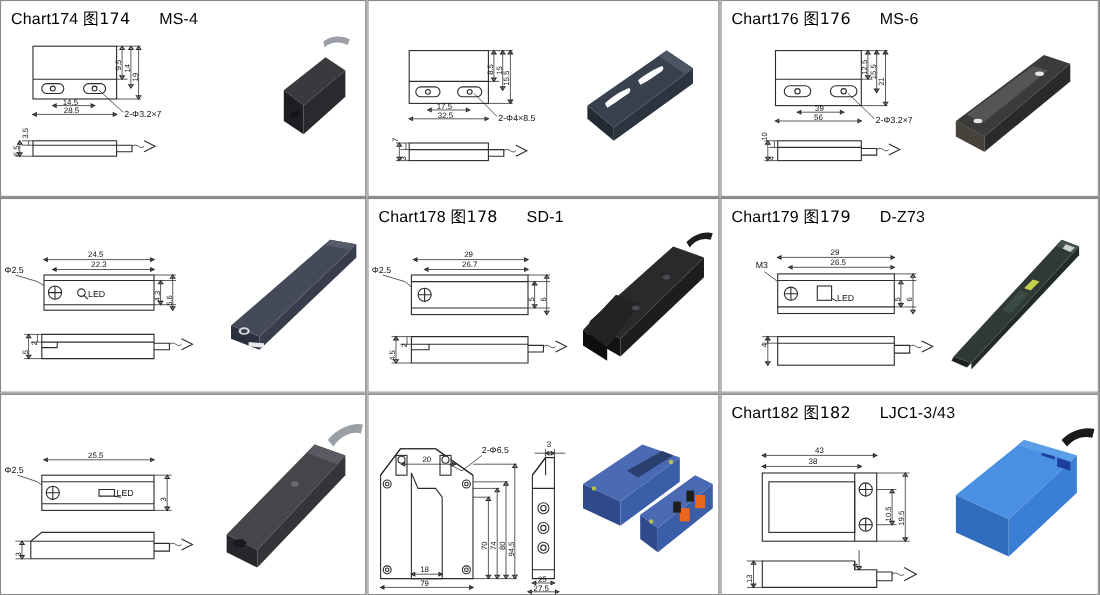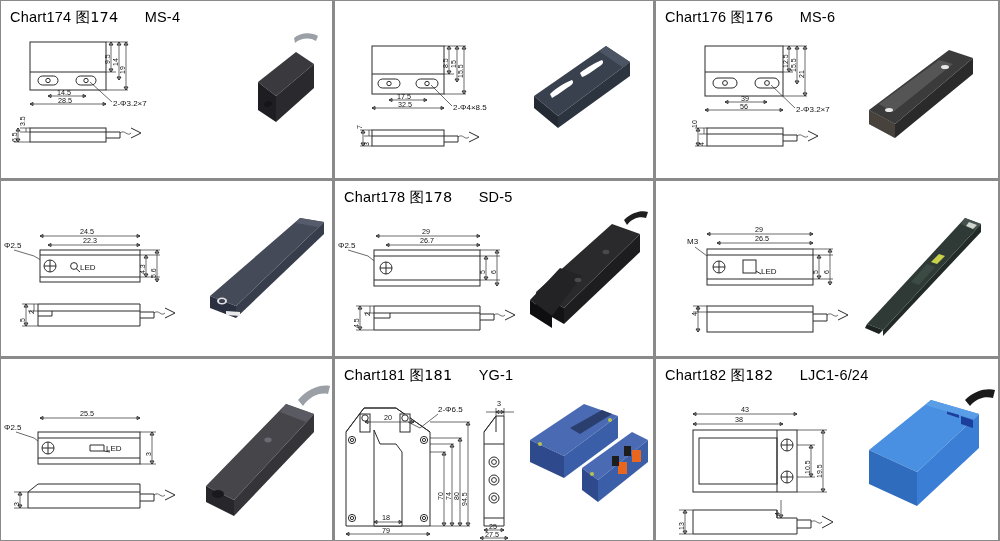--- a/index.html
+++ b/index.html
@@ -281,21 +281,21 @@
         <path d="M30,111 L44,112 L44,116 L30,115 Z" fill="#e9e9ec"></path>
       </svg>
     </div>
     <div class="outer"></div>
   </div>
 
   <div class="cell">
     <div class="hdr">
       <span>Chart178</span>
       <span class="cn">图178</span>
-      <span class="mdl">SD-5</span>
+      <span class="mdl">SD-1</span>
     </div>
     <div class="draw">
       <svg width="321" height="156" viewBox="0 0 321 156">
         <text class="tx8" x="4" y="44">Φ2.5</text>
         <line class="thin" x1="14" y1="46" x2="34" y2="52"></line>
         <line class="thin" x1="34" y1="52" x2="44" y2="60"></line>
         <line class="dim" x1="42" y1="32" x2="146" y2="32"></line>
         <path class="ln" d="M45,30.5 l-3,1.5 l3,1.5 Z M143,30.5 l3,1.5 l-3,1.5 Z"></path>
         <text class="tx" x="88" y="30">29</text>
         <line class="dim" x1="52" y1="41" x2="146" y2="41"></line>
@@ -341,20 +341,25 @@
         <path d="M10,98 L40,66 L62,74 L32,114 Z" fill="#232325"></path>
         <path d="M10,98 L32,114 L32,126 L10,112 Z" fill="#0e0e10"></path>
         <ellipse cx="58" cy="78" rx="3.4" ry="2.2" fill="#4a4a4e"></ellipse>
         <ellipse cx="86" cy="50" rx="3.4" ry="2.2" fill="#4a4a4e"></ellipse>
       </svg>
     </div>
     <div class="outer"></div>
   </div>
 
   <div class="cell">
+    <div class="hdr">
+      <span>Chart179</span>
+      <span class="cn">图179</span>
+      <span class="mdl">D-Z73</span>
+    </div>
     <div class="draw">
       <svg width="345" height="156" viewBox="0 0 345 156">
         <text class="tx8" x="32" y="40">M3</text>
         <line class="thin" x1="40" y1="43" x2="52" y2="52"></line>
         <line class="thin" x1="52" y1="52" x2="58" y2="58"></line>
         <line class="dim" x1="52" y1="30" x2="158" y2="30"></line>
         <path class="ln" d="M55,28.5 l-3,1.5 l3,1.5 Z M155,28.5 l3,1.5 l-3,1.5 Z"></path>
         <text class="tx" x="100" y="28">29</text>
         <line class="dim" x1="62" y1="39" x2="158" y2="39"></line>
         <path class="ln" d="M65,37.5 l-3,1.5 l3,1.5 Z M155,37.5 l3,1.5 l-3,1.5 Z"></path>
@@ -447,25 +452,20 @@
         <path d="M44,118 L124,32 L124,50 L44,134 Z" fill="#343439"></path>
         <path d="M96,22 L124,32 L116,40 L90,30 Z" fill="#5a5a62"></path>
         <ellipse cx="28" cy="112" rx="6" ry="4" fill="#1a1a1e"></ellipse>
         <ellipse cx="78" cy="58" rx="3.6" ry="2.4" fill="#6a6a72"></ellipse>
       </svg>
     </div>
     <div class="outer"></div>
   </div>
 
   <div class="cell">
-    <div class="hdr">
-      <span>Chart181</span>
-      <span class="cn">图181</span>
-      <span class="mdl">YG-1</span>
-    </div>
     <div class="draw">
       <svg width="321" height="159" viewBox="0 0 321 159">
 
         <path class="lnf" d="M12,50 L12,144 L96,144 L96,50 L62,26 L30,26 Z"></path>
         <path class="ln" d="M12,50 L30,26 M62,26 L96,50"></path>
         <line class="ln" x1="30" y1="26" x2="62" y2="26"></line>
         <path class="lnf" d="M40,48 L40,144 L68,144 L68,70 L62,62 L46,62 Z"></path>
         <rect class="lnf" x="26" y="32" width="10" height="18"></rect>
         <rect class="lnf" x="66" y="32" width="10" height="18"></rect>
         <circle class="ln" cx="31" cy="36" r="3.2"></circle>
@@ -555,21 +555,21 @@
         <circle cx="72" cy="90" r="2" fill="#b8c24a"></circle>
       </svg>
     </div>
     <div class="outer"></div>
   </div>
 
   <div class="cell">
     <div class="hdr">
       <span>Chart182</span>
       <span class="cn">图182</span>
-      <span class="mdl">LJC1-6/24</span>
+      <span class="mdl">LJC1-3/43</span>
     </div>
     <div class="draw">
       <svg width="345" height="159" viewBox="0 0 345 159">
         <line class="dim" x1="38" y1="32" x2="142" y2="32"></line>
         <path class="ln" d="M41,30.5 l-3,1.5 l3,1.5 Z M139,30.5 l3,1.5 l-3,1.5 Z"></path>
         <text class="tx" x="86" y="30">43</text>
         <line class="dim" x1="38" y1="42" x2="128" y2="42"></line>
         <path class="ln" d="M41,40.5 l-3,1.5 l3,1.5 Z M125,40.5 l3,1.5 l-3,1.5 Z"></path>
         <text class="tx" x="80" y="40">38</text>
         <rect class="lnf" x="38" y="48" width="104" height="62"></rect>

